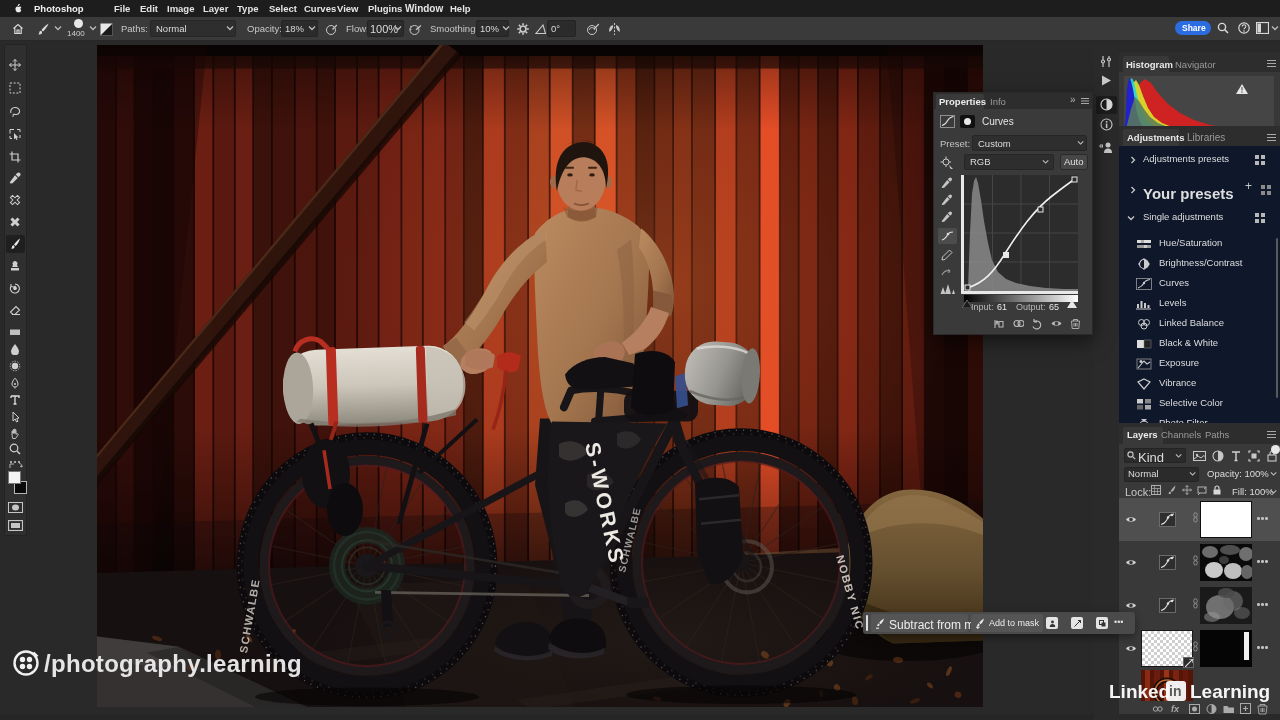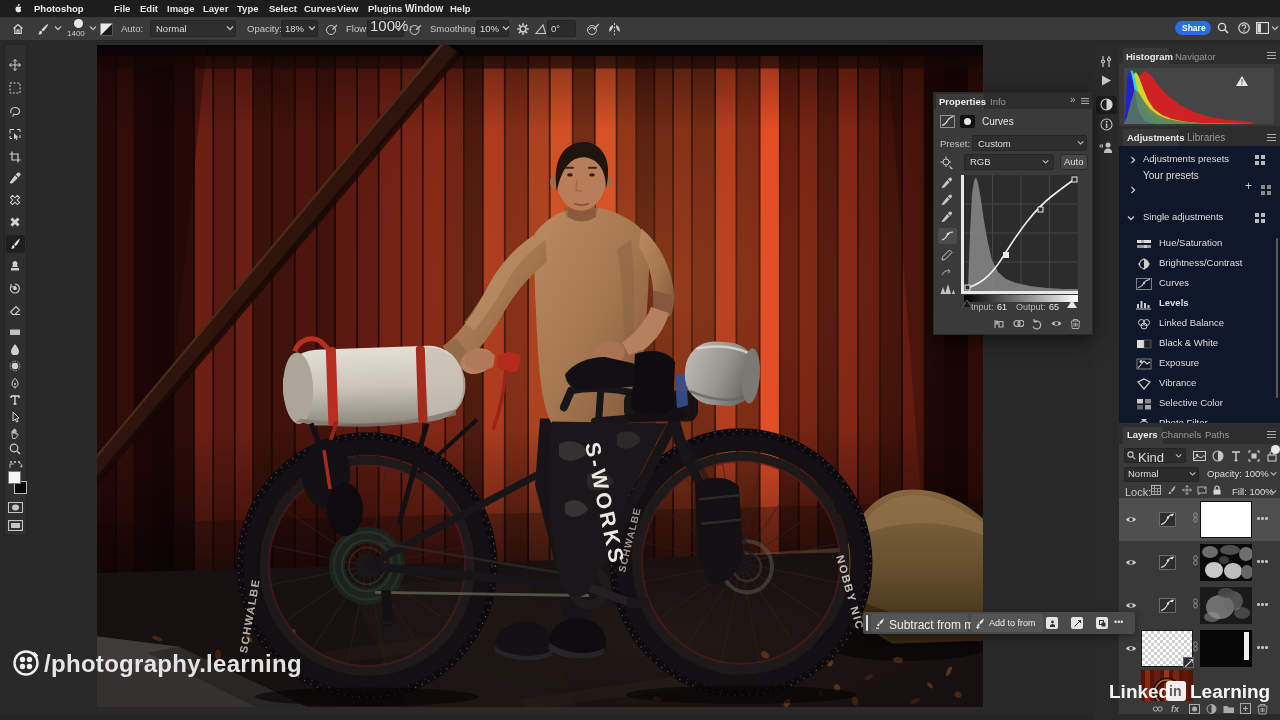--- a/index.html
+++ b/index.html
@@ -33,39 +33,39 @@
     </svg>
     <div class="abs" style="left:74px;top:2px;width:9px;height:9px;border-radius:50%;background:#e8e8e8"></div>
     <div style="position:absolute;left:67px;top:12px;font-size:8px;color:#cfcfcf;font-weight:normal;letter-spacing:0;white-space:nowrap">1400</div>
     <svg style="position:absolute;left:89px;top:8px" width="8.0" height="6.0" viewBox="0 0 8 6">
       <path d="M1,1.5 L4,4.5 L7,1.5" stroke="#bbb" stroke-width="1.3" fill="none"></path>
     </svg>
     <svg class="abs" style="left:100px;top:6px" width="13" height="13" viewBox="0 0 13 13">
       <rect x="0.5" y="0.5" width="12" height="12" fill="#e8e8e8"></rect>
       <path d="M12.5,0.5 L0.5,12.5 L12.5,12.5 Z" fill="#1a1a1a"></path>
     </svg>
-    <div style="position:absolute;left:121px;top:6px;font-size:9.5px;color:#c8c8c8;font-weight:normal;letter-spacing:0;white-space:nowrap">Auto:</div>
+    <div style="position:absolute;left:121px;top:6px;font-size:9.5px;color:#c8c8c8;font-weight:normal;letter-spacing:0;white-space:nowrap">Paths:</div>
     <div class="abs" style="left:150px;top:3px;width:86px;height:17px;background:#2e2e2e;border:1px solid #262626;border-radius:2px"></div>
     <div style="position:absolute;left:156px;top:6px;font-size:9.5px;color:#dadada;font-weight:normal;letter-spacing:0;white-space:nowrap">Normal</div>
     <svg style="position:absolute;left:226px;top:8px" width="8.0" height="6.0" viewBox="0 0 8 6">
       <path d="M1,1.5 L4,4.5 L7,1.5" stroke="#bbb" stroke-width="1.3" fill="none"></path>
     </svg>
     <div style="position:absolute;left:247px;top:6px;font-size:9.5px;color:#c8c8c8;font-weight:normal;letter-spacing:0;white-space:nowrap">Opacity:</div>
     <div class="abs" style="left:281px;top:3px;width:37px;height:17px;background:#2b2b2b;border:1px solid #242424;border-radius:2px"></div>
     <div style="position:absolute;left:285px;top:6px;font-size:9.5px;color:#dadada;font-weight:normal;letter-spacing:0;white-space:nowrap">18%</div>
     <svg style="position:absolute;left:308px;top:8px" width="8.0" height="6.0" viewBox="0 0 8 6">
       <path d="M1,1.5 L4,4.5 L7,1.5" stroke="#bbb" stroke-width="1.3" fill="none"></path>
     </svg>
     <svg class="abs" style="left:325px;top:6px" width="13" height="13" viewBox="0 0 13 13">
       <circle cx="6" cy="7" r="4.5" stroke="#c8c8c8" fill="none" stroke-width="1"></circle>
       <path d="M11.5,1.5 L7,6 L8,7 L12.2,2.5 Z" fill="#c8c8c8"></path>
     </svg>
     <div style="position:absolute;left:346px;top:6px;font-size:9.5px;color:#c8c8c8;font-weight:normal;letter-spacing:0;white-space:nowrap">Flow:</div>
     <div class="abs" style="left:367px;top:3px;width:37px;height:17px;background:#2b2b2b;border:1px solid #242424;border-radius:2px"></div>
-    <div style="position:absolute;left:370px;top:0;font-size:15px;color:#dadada;font-weight:normal;letter-spacing:0;white-space:nowrap">100%</div>
+    <div style="position:absolute;left:370px;top:6px;font-size:11px;color:#dadada;font-weight:normal;letter-spacing:0;white-space:nowrap">100%</div>
     <svg style="position:absolute;left:394px;top:8px" width="8.0" height="6.0" viewBox="0 0 8 6">
       <path d="M1,1.5 L4,4.5 L7,1.5" stroke="#bbb" stroke-width="1.3" fill="none"></path>
     </svg>
     <svg class="abs" style="left:409px;top:6px" width="13" height="13" viewBox="0 0 13 13">
       <circle cx="5.5" cy="7" r="4.5" stroke="#c8c8c8" fill="none" stroke-width="1"></circle>
       <path d="M11.5,2 L6.5,6.2 L7.5,7.2 L12.3,3 Z" fill="#c8c8c8"></path>
       <path d="M1,3 L3,4 M0.5,6 L2.5,6.5" stroke="#c8c8c8" stroke-width="0.8"></path>
     </svg>
     <div style="position:absolute;left:430px;top:6px;font-size:9.5px;color:#c8c8c8;font-weight:normal;letter-spacing:0;white-space:nowrap">Smoothing:</div>
     <div class="abs" style="left:476px;top:3px;width:33px;height:17px;background:#2b2b2b;border:1px solid #242424;border-radius:2px"></div>
@@ -537,21 +537,21 @@
     <circle cx="9" cy="5" r="2.5" fill="#c8c8c8"></circle>
     <path d="M5,13 C5,9.5 7,8.5 9,8.5 C11,8.5 13,9.5 13,13 Z" fill="#c8c8c8"></path>
     <path d="M2,4 L2,8 M1,5 L1,7 M3.5,4.5 L3.5,7.5" stroke="#c8c8c8" stroke-width="1"></path>
   </svg>
 <div class="abs" style="left:1085px;top:613px;width:51px;height:20px;background:#3e3e3e;border-radius:2px 0 0 2px"></div>
 <div class="abs" style="left:1096px;top:618px;width:13px;height:11px;background:#e8e8e8;border-radius:2px"></div>
 <svg class="abs" style="left:1098px;top:620px" width="9" height="7" viewBox="0 0 9 7">
     <path d="M0,7 L3,3 L5,5 L7,2 L9,5 L9,7 Z" fill="#2a2a2a"></path>
   </svg>
 <div style="position:absolute;left:1121px;top:615px;font-size:8px;color:#c8c8c8;font-weight:normal;letter-spacing:0;white-space:nowrap">•••</div>
-<div class="abs" style="left:1119px;top:44px;width:161px;height:82px;background:#383838">
+<div class="abs" style="left:1119px;top:52px;width:161px;height:82px;background:#383838">
     <div class="abs" style="left:0;top:0;width:161px;height:20px;background:#2d2d2d"></div>
     <div class="abs" style="left:4px;top:4px;width:46px;height:16px;background:#383838;border-radius:2px 2px 0 0"></div>
     <div style="position:absolute;left:7px;top:7px;font-size:9.5px;color:#e8e8e8;font-weight:bold;letter-spacing:0;white-space:nowrap">Histogram</div>
     <div style="position:absolute;left:56px;top:7px;font-size:9.5px;color:#9a9a9a;font-weight:normal;letter-spacing:0;white-space:nowrap">Navigator</div>
     <div class="abs" style="left:148px;top:8px;width:9px;height:1.3px;background:#a8a8a8;box-shadow:0 3px #a8a8a8,0 6px #a8a8a8"></div>
     <div class="abs" style="left:5px;top:24px;width:150px;height:56px;background:#454545"></div>
     <svg class="abs" style="left:5px;top:24px" width="128" height="56" viewBox="0 0 128 56">
 <path d="M0,56 L4,50 L10,26 L16,7 L21,3 L27,7 L34,17 L44,28 L56,37 L70,44 L86,49 L104,52 L128,54 L128,56 Z" fill="#cf2222"></path>
 <path d="M0,56 L3,47 L6,22 L9,7 L12,4 L15,9 L19,20 L24,32 L30,41 L38,47 L48,51 L60,53.5 L76,55 L96,55.5 L128,56 Z" fill="#d8e42a" opacity="0.9"></path>
 <path d="M0,56 L2,45 L4,17 L6,4 L8,2 L10,6 L12,15 L15,27 L19,37 L24,45 L30,50 L38,53 L48,55 L60,56 Z" fill="#28d8d8" opacity="0.9"></path>
@@ -568,21 +568,21 @@
     <div style="position:absolute;left:68px;top:6px;font-size:10px;color:#9a9a9a;font-weight:normal;letter-spacing:0;white-space:nowrap">Libraries</div>
     <div class="abs" style="left:148px;top:8px;width:9px;height:1.3px;background:#a8a8a8;box-shadow:0 3px #a8a8a8,0 6px #a8a8a8"></div>
     <svg class="abs" style="left:10px;top:30px" width="8" height="8" viewBox="0 0 8 8">
       <path d="M2.5,1 L5.5,4 L2.5,7" stroke="#c8c8c8" stroke-width="1.3" fill="none"></path>
     </svg>
     <div style="position:absolute;left:24px;top:27px;font-size:9.5px;color:#dedede;font-weight:normal;letter-spacing:0;white-space:nowrap">Adjustments presets</div>
     <div class="abs" style="left:136px;top:29px;width:4px;height:4px;background:#b8b8b8;box-shadow:6px 0 #b8b8b8,0 6px #b8b8b8,6px 6px #b8b8b8"></div>
     <svg class="abs" style="left:10px;top:60px" width="8" height="8" viewBox="0 0 8 8">
       <path d="M2.5,1 L5.5,4 L2.5,7" stroke="#c8c8c8" stroke-width="1.3" fill="none"></path>
     </svg>
-    <div style="position:absolute;left:24px;top:44px;font-size:10px;color:#dedede;font-weight:normal;letter-spacing:0;white-space:nowrap">Your presets</div>
+    <div style="position:absolute;left:24px;top:59px;font-size:15px;color:#dedede;font-weight:bold;letter-spacing:0;white-space:nowrap">Your presets</div>
     <div style="position:absolute;left:126px;top:53px;font-size:12px;color:#c8c8c8;font-weight:normal;letter-spacing:0;white-space:nowrap">+</div>
     <div class="abs" style="left:142px;top:59px;width:4px;height:4px;background:#8a8a8a;box-shadow:6px 0 #8a8a8a,0 6px #8a8a8a,6px 6px #8a8a8a"></div>
     <svg class="abs" style="left:8px;top:88px" width="8" height="8" viewBox="0 0 8 8">
       <path d="M1,2.5 L4,5.5 L7,2.5" stroke="#c8c8c8" stroke-width="1.3" fill="none"></path>
     </svg>
     <div style="position:absolute;left:24px;top:85px;font-size:9.5px;color:#dedede;font-weight:normal;letter-spacing:0;white-space:nowrap">Single adjustments</div>
     <div class="abs" style="left:136px;top:87px;width:4px;height:4px;background:#b8b8b8;box-shadow:6px 0 #b8b8b8,0 6px #b8b8b8,6px 6px #b8b8b8"></div>
     <svg class="abs" style="left:17px;top:112px" width="16" height="12" viewBox="0 0 16 12">
       <rect x="1" y="2" width="14" height="3" fill="#ddd"></rect>
       <rect x="1" y="7" width="14" height="3" fill="#999"></rect>
@@ -599,21 +599,21 @@
     <svg class="abs" style="left:17px;top:152px" width="16" height="12" viewBox="0 0 16 12">
       <rect x="0.5" y="0.5" width="15" height="11" fill="none" stroke="#999" stroke-width="0.8"></rect>
       <path d="M2,10 C5,9 7,7 8,5 C9,3 11,2 14,1.5" stroke="#ccc" stroke-width="1.2" fill="none"></path>
       <circle cx="8" cy="5" r="1.2" fill="#ccc"></circle>
     </svg>
     <div style="position:absolute;left:40px;top:151px;font-size:9.5px;color:#dedede;font-weight:normal;letter-spacing:0;white-space:nowrap">Curves</div>
     <svg class="abs" style="left:17px;top:172px" width="16" height="12" viewBox="0 0 16 12">
       <path d="M1,10 L1,6 L3,6 L3,10 M4.5,10 L4.5,3 L6.5,3 L6.5,10 M8,10 L8,5 L10,5 L10,10 M11.5,10 L11.5,7 L13.5,7 L13.5,10" fill="#ccc"></path>
       <rect x="0" y="10.5" width="15" height="1" fill="#ccc"></rect>
     </svg>
-    <div style="position:absolute;left:40px;top:171px;font-size:9.5px;color:#dedede;font-weight:bold;letter-spacing:0;white-space:nowrap">Levels</div>
+    <div style="position:absolute;left:40px;top:171px;font-size:9.5px;color:#dedede;font-weight:normal;letter-spacing:0;white-space:nowrap">Levels</div>
     <svg class="abs" style="left:17px;top:192px" width="16" height="12" viewBox="0 0 16 12">
       <circle cx="5.5" cy="4.5" r="3" fill="none" stroke="#ccc" stroke-width="1"></circle>
       <circle cx="10.5" cy="4.5" r="3" fill="none" stroke="#ccc" stroke-width="1"></circle>
       <circle cx="8" cy="8" r="3" fill="none" stroke="#ccc" stroke-width="1"></circle>
     </svg>
     <div style="position:absolute;left:40px;top:191px;font-size:9.5px;color:#dedede;font-weight:normal;letter-spacing:0;white-space:nowrap">Linked Balance</div>
     <svg class="abs" style="left:17px;top:212px" width="16" height="12" viewBox="0 0 16 12">
       <rect x="1" y="2" width="7" height="8" fill="#ddd"></rect>
       <rect x="8" y="2" width="7" height="8" fill="#222" stroke="#888" stroke-width="0.5"></rect>
     </svg>
@@ -939,21 +939,21 @@
     <svg class="abs" style="left:12px;top:6px" width="11" height="11" viewBox="0 0 11 11">
       <path d="M9,0.5 C7,1.5 5,3.5 4.2,4.8 L5.6,6.2 C7,5.2 8.5,3 9,0.5 Z M3.8,5.4 C3.1,5.4 2.6,6 2.6,6.8 C2.6,7.4 2.2,7.7 1.9,7.7 C2.5,8.3 3.8,8.2 4.4,7.4 C4.8,6.8 4.5,5.9 3.8,5.4 Z" fill="#e8e8e8"></path>
       <path d="M1,10.2 L4,10.2" stroke="#e8e8e8" stroke-width="1.1"></path>
     </svg>
     <div style="position:absolute;left:26px;top:6px;font-size:12px;color:#ececec;font-weight:normal;letter-spacing:0;white-space:nowrap">Subtract from mask</div>
     <div class="abs" style="left:108px;top:2px;width:72px;height:18px;background:#555;border-radius:2px"></div>
     <svg class="abs" style="left:112px;top:6px" width="11" height="11" viewBox="0 0 11 11">
       <path d="M9,0.5 C7,1.5 5,3.5 4.2,4.8 L5.6,6.2 C7,5.2 8.5,3 9,0.5 Z M3.8,5.4 C3.1,5.4 2.6,6 2.6,6.8 C2.6,7.4 2.2,7.7 1.9,7.7 C2.5,8.3 3.8,8.2 4.4,7.4 C4.8,6.8 4.5,5.9 3.8,5.4 Z" fill="#e8e8e8"></path>
       <path d="M1,9.2 L4.6,9.2 M2.8,7.4 L2.8,11" stroke="#e8e8e8" stroke-width="1.1"></path>
     </svg>
-    <div style="position:absolute;left:126px;top:6px;font-size:9px;color:#ececec;font-weight:normal;letter-spacing:0;white-space:nowrap">Add to from</div>
+    <div style="position:absolute;left:126px;top:6px;font-size:9px;color:#ececec;font-weight:normal;letter-spacing:0;white-space:nowrap">Add to mask</div>
     <div class="abs" style="left:183px;top:5px;width:12px;height:12px;background:#e4e4e4;border-radius:2px"></div>
     <div class="abs" style="left:208px;top:5px;width:12px;height:12px;background:#e4e4e4;border-radius:2px"></div>
     <div class="abs" style="left:233px;top:5px;width:12px;height:12px;background:#e4e4e4;border-radius:2px"></div>
     <svg class="abs" style="left:185.5px;top:7.5px" width="7" height="7" viewBox="0 0 7 7">
       <circle cx="3.5" cy="2" r="1.4" fill="#333"></circle>
       <path d="M0.8,7 C0.8,4.8 2,4 3.5,4 C5,4 6.2,4.8 6.2,7 Z" fill="#333"></path>
     </svg>
     <svg class="abs" style="left:210.5px;top:7.5px" width="7" height="7" viewBox="0 0 7 7">
       <path d="M0.5,6.5 L6.5,0.5 M4,0.5 L6.5,0.5 L6.5,3" stroke="#333" stroke-width="1" fill="none"></path>
     </svg>

